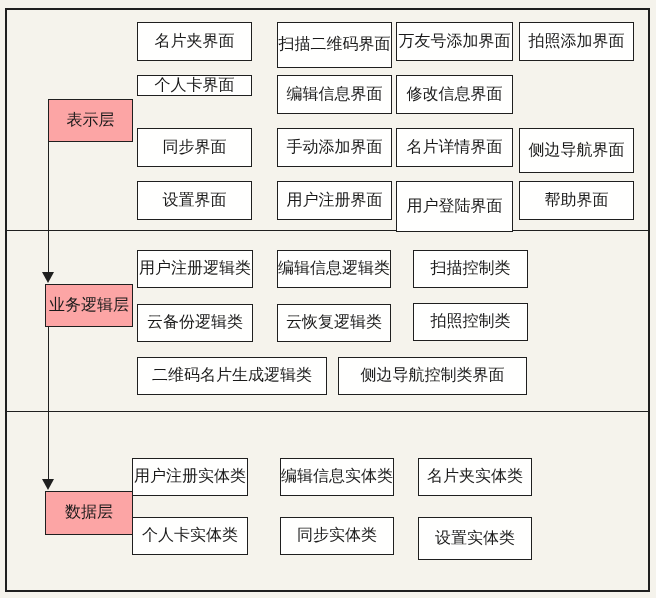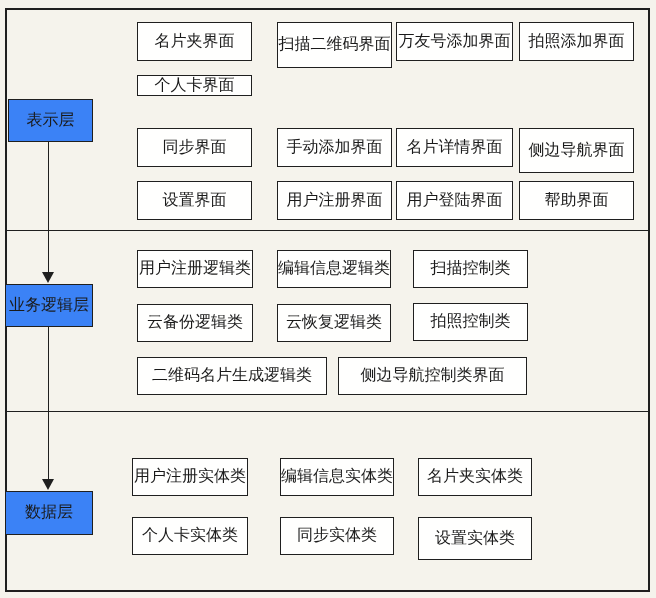--- a/index.html
+++ b/index.html
@@ -24,21 +24,22 @@
   }
   .node{
     position:absolute;box-sizing:border-box;
     background:#fffffe;border:1px solid #1f1f1f;
     display:flex;align-items:center;justify-content:center;
     font-size:16px;line-height:1;white-space:nowrap;
     color:#1a1a1a;
     font-family:Liberation Mono, monospace;
   }
   .layer-label{
-    background:#3b82f6;
+    background:#fca5a5;
+    margin-left:40px;
   }
   .vline{
     position:absolute;width:1px;background:#1f1f1f;
   }
   .arrowhead{
     position:absolute;width:0;height:0;
     border-left:6px solid transparent;
     border-right:6px solid transparent;
     border-top:11px solid #1f1f1f;
   }
@@ -64,29 +65,31 @@
   <div class="arrowhead" style="left:42px;top:272px"></div>
   <div class="vline" style="left:48px;top:327px;height:152px"></div>
   <div class="arrowhead" style="left:42px;top:479px"></div>
 
   <div class="node" style="left:137px;top:22px;width:115px;height:39px">名片夹界面</div>
   <div class="node" style="left:277px;top:22px;width:115px;height:46px">扫描二维码界面</div>
   <div class="node" style="left:396px;top:22px;width:117px;height:39px">万友号添加界面</div>
   <div class="node" style="left:519px;top:22px;width:115px;height:39px">拍照添加界面</div>
 
   <div class="node" style="left:137px;top:75px;width:115px;height:21px">个人卡界面</div>
+  <div class="node" style="left:277px;top:75px;width:115px;height:39px">编辑信息界面</div>
+  <div class="node" style="left:396px;top:75px;width:117px;height:39px">修改信息界面</div>
 
   <div class="node" style="left:137px;top:128px;width:115px;height:39px">同步界面</div>
   <div class="node" style="left:277px;top:128px;width:115px;height:39px">手动添加界面</div>
   <div class="node" style="left:396px;top:128px;width:117px;height:39px">名片详情界面</div>
   <div class="node" style="left:519px;top:128px;width:115px;height:45px">侧边导航界面</div>
 
   <div class="node" style="left:137px;top:181px;width:115px;height:39px">设置界面</div>
   <div class="node" style="left:277px;top:181px;width:115px;height:39px">用户注册界面</div>
-  <div class="node" style="left:396px;top:181px;width:117px;height:39px">用户登陆界面</div>
+  <div class="node" style="left:396px;top:181px;width:117px;height:51px">用户登陆界面</div>
   <div class="node" style="left:519px;top:181px;width:115px;height:39px">帮助界面</div>
 
   <div class="node" style="left:137px;top:250px;width:116px;height:38px">用户注册逻辑类</div>
   <div class="node" style="left:277px;top:250px;width:114px;height:38px">编辑信息逻辑类</div>
   <div class="node" style="left:413px;top:250px;width:115px;height:38px">扫描控制类</div>
 
   <div class="node" style="left:137px;top:304px;width:116px;height:38px">云备份逻辑类</div>
   <div class="node" style="left:277px;top:304px;width:114px;height:38px">云恢复逻辑类</div>
   <div class="node" style="left:413px;top:303px;width:115px;height:38px">拍照控制类</div>
 

